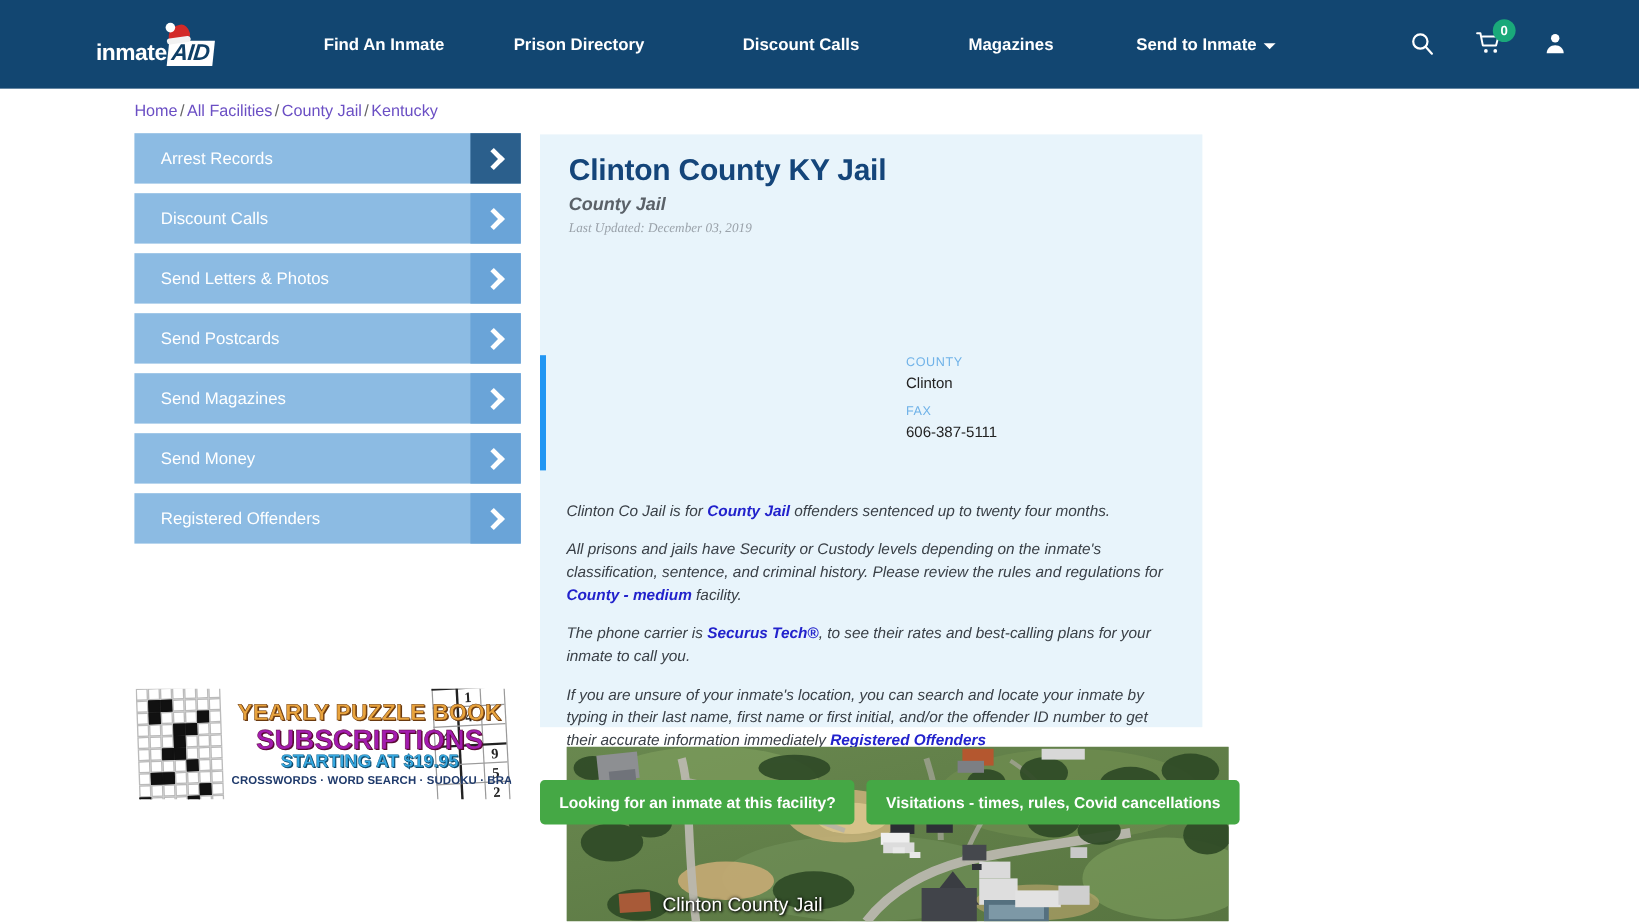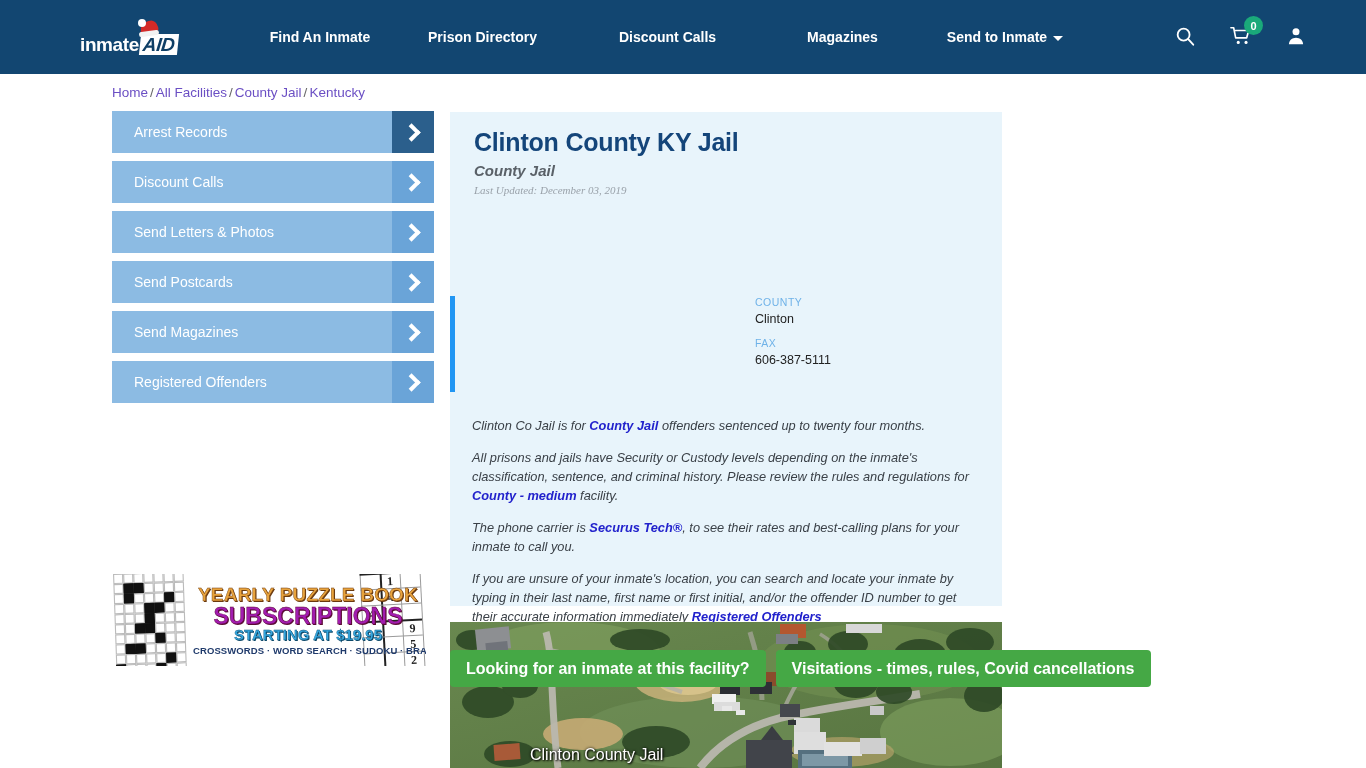--- a/index.html
+++ b/index.html
@@ -248,31 +248,31 @@
   }
   .body-copy a {
     color: #2222cc; font-weight: bold; font-style: italic;
     text-decoration: none; cursor: pointer;
   }
 
   
   .cta-row { position: absolute; left: 450px; top: 576px; display: flex; gap: 10px; }
   .cta-btn {
     background: #45a845;
-    color: #ffffff; font-size: 16px; font-weight: bold;
+    color: #ffffff; font-size: 13px; font-weight: bold;
     border: none; border-radius: 4px;
     padding: 15px 16px; height: 37px;
     display: flex; align-items: center; justify-content: center;
     cursor: pointer; white-space: nowrap;
     font-family: "Liberation Sans", sans-serif;
   }
 
   
   .map-wrap {
-    position: absolute; left: 450px; top: 548px;
+    position: absolute; left: 472px; top: 548px;
     width: 552px; height: 146px;
     overflow: hidden;
     cursor: pointer;
   }
   .map-canvas { position: absolute; inset: 0; }
   .map-label {
     position: absolute; left: 80px; bottom: 4px;
     color: #ffffff; font-size: 16px;
     text-shadow: 0 0 3px #000, 1px 1px 2px #000;
     font-family: "Liberation Sans", sans-serif;
@@ -363,20 +363,26 @@
         </span>
     </div>
     <div class="side-btn">
       <span class="label">Send Postcards</span>
       <span class="arrow-box">
           <i class="chev"></i>
         </span>
     </div>
     <div class="side-btn">
       <span class="label">Send Magazines</span>
+      <span class="arrow-box">
+          <i class="chev"></i>
+        </span>
+    </div>
+    <div class="side-btn">
+      <span class="label">Send Money</span>
       <span class="arrow-box">
           <i class="chev"></i>
         </span>
     </div>
     <div class="side-btn">
       <span class="label">Registered Offenders</span>
       <span class="arrow-box">
           <i class="chev"></i>
         </span>
     </div>

